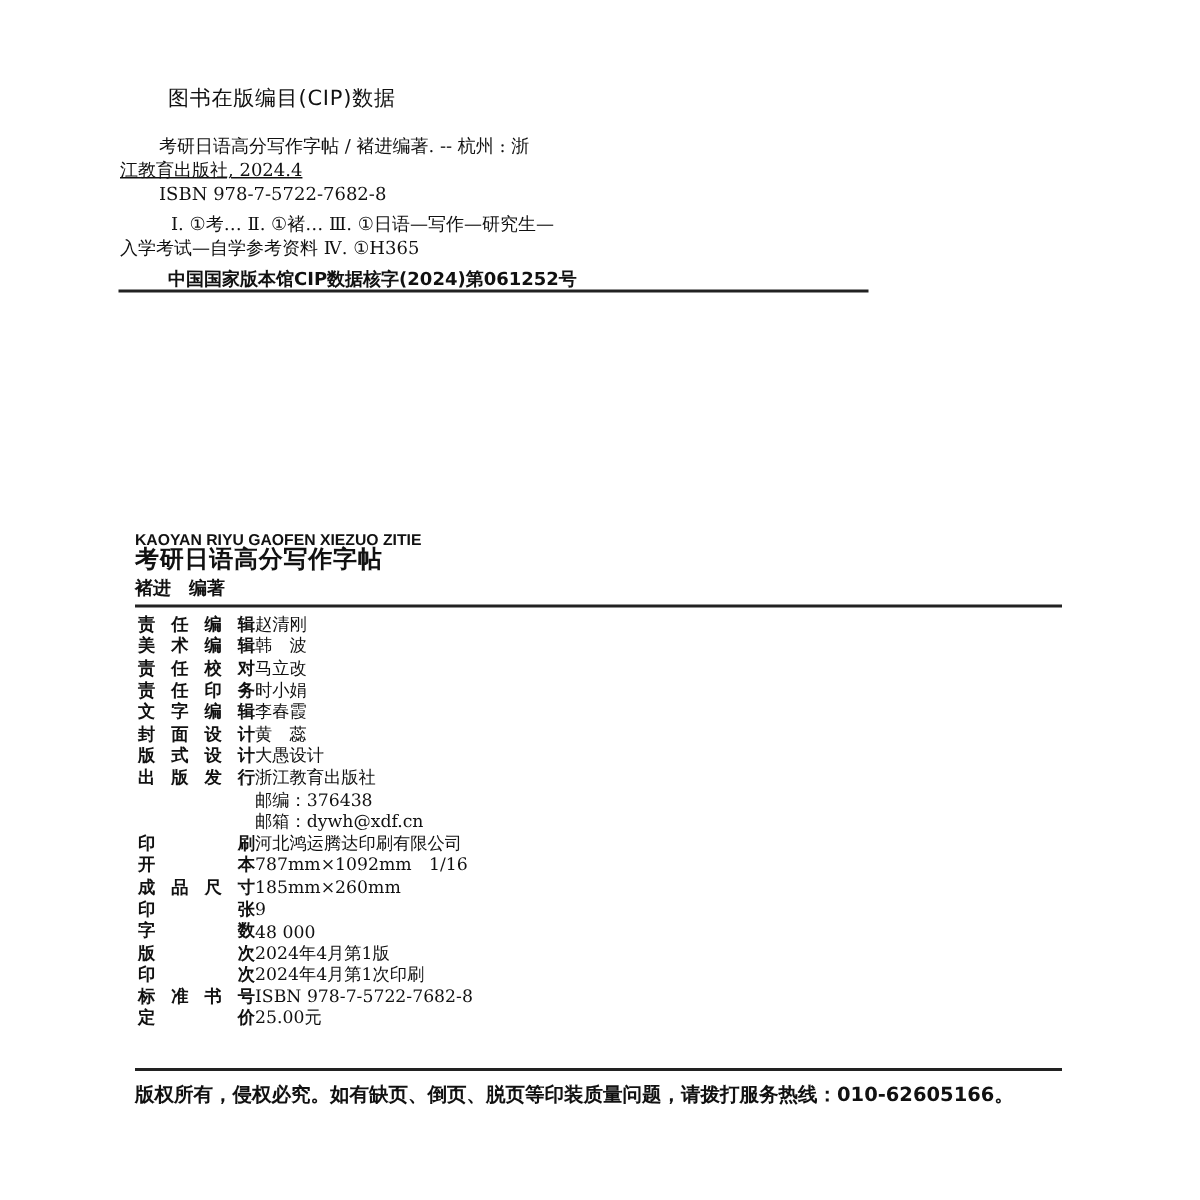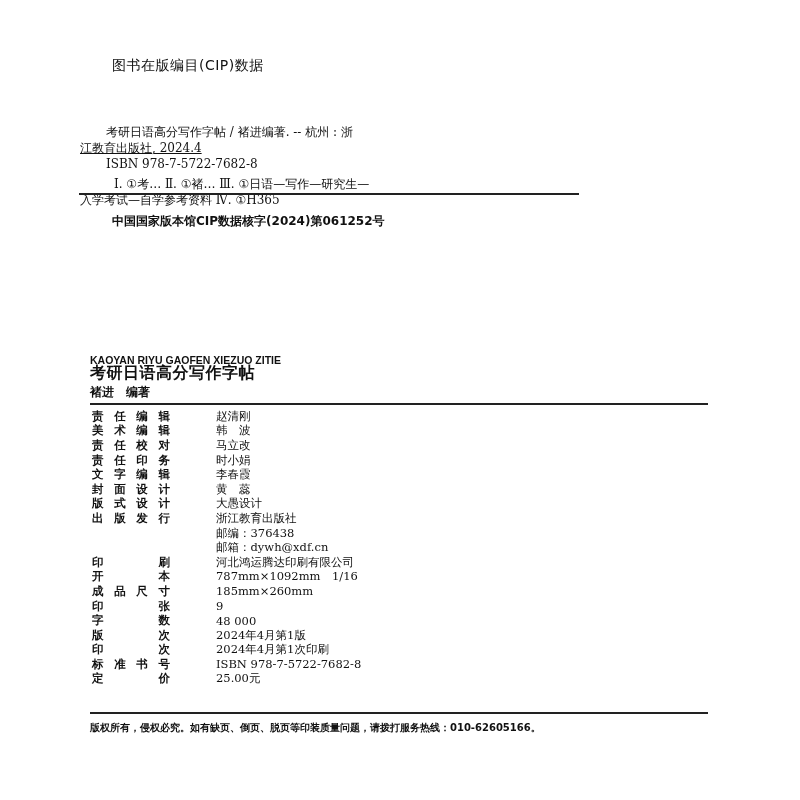--- a/index.html
+++ b/index.html
@@ -1,35 +1,35 @@
 <!DOCTYPE html>
 <html><head>
 <meta charset="utf-8">
 <style>
   html, body { margin: 0; padding: 0; background: #ffffff; }
   body { width: 800px; height: 800px; position: relative; overflow: hidden;
          font-family: "DejaVu Serif", "Liberation Serif", serif; color: #111; }
   .abs { position: absolute; white-space: nowrap; }
   .cip-title { left: 112px; top: 57px; font-size: 14px; font-weight: normal;
                font-family: "DejaVu Sans", "Liberation Sans", sans-serif; letter-spacing: 0.5px; }
-  .cip-line { font-size: 12px; line-height: 16px; margin-top: 35px; }
+  .cip-line { font-size: 12px; line-height: 16px; }
   .rule { position: absolute; height: 1.5px; background: #222; }
   .book-title { left: 90px; top: 351px; font-size: 16px; font-weight: bold;
                 font-family: "DejaVu Sans", "Liberation Sans", sans-serif; letter-spacing: 0.5px; margin-top: 12px; }
   .book-pinyin { left: 90px; top: 354px; font-size: 10.5px; font-weight: bold;
                  font-family: "Liberation Sans", "DejaVu Sans", sans-serif; }
   .book-author { left: 90px; top: 384px; font-size: 12px; font-weight: bold;
                  font-family: "DejaVu Sans", "Liberation Sans", sans-serif; }
   .credits { position: absolute; left: 92px; top: 409px; }
   .row { display: flex; height: 14.6px; align-items: center; font-size: 11.5px; }
   .lbl { width: 78px; font-weight: bold; font-family: "DejaVu Sans", "Liberation Sans", sans-serif;
          display: flex; justify-content: space-between; font-size: 11.5px; }
-  .val { font-family: "DejaVu Serif", "Liberation Serif", serif; font-size: 11.5px; padding-left: 46px; }
+  .val { font-family: "DejaVu Serif", "Liberation Serif", serif; font-size: 11.5px; }
   .lbl.empty { visibility: hidden; }
-  .footer { left: 90px; top: 721px; font-size: 10px; font-weight: bold;
+  .footer { left: 90px; top: 721px; font-size: 13px; font-weight: bold;
             font-family: "DejaVu Sans", "Liberation Sans", sans-serif; text-align: center; }
 </style>
 </head>
 <body>
 
 <div class="abs cip-title">图书在版编目(CIP)数据</div>
 <div class="abs cip-line" style="left:106px; top:89px;">考研日语高分写作字帖 / 褚进编著. -- 杭州 : 浙</div>
 <div class="abs cip-line" style="left:80px; top:105px;text-decoration:underline;">江教育出版社, 2024.4</div>
 <div class="abs cip-line" style="left:106px; top:121px;">ISBN 978-7-5722-7682-8</div>
 <div class="abs cip-line" style="left:114px; top:141px;">Ⅰ. ①考… Ⅱ. ①褚… Ⅲ. ①日语—写作—研究生—</div>

